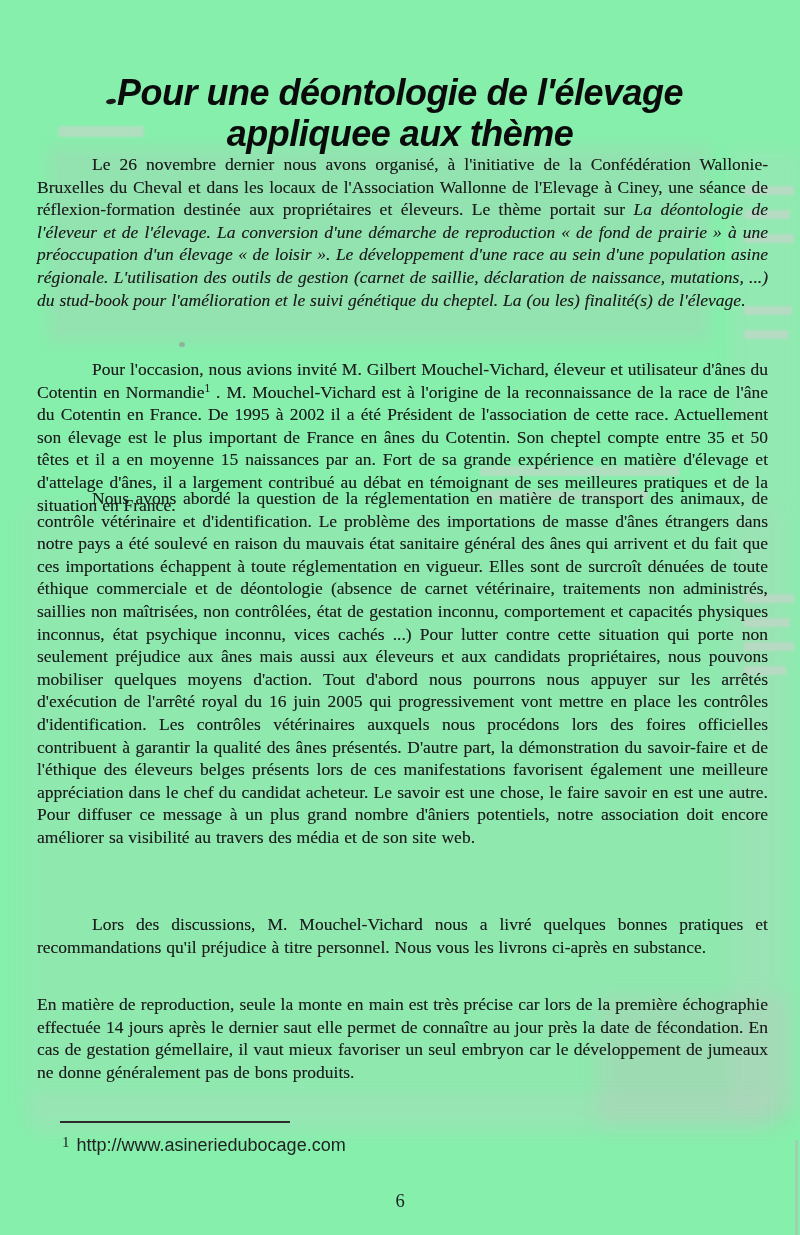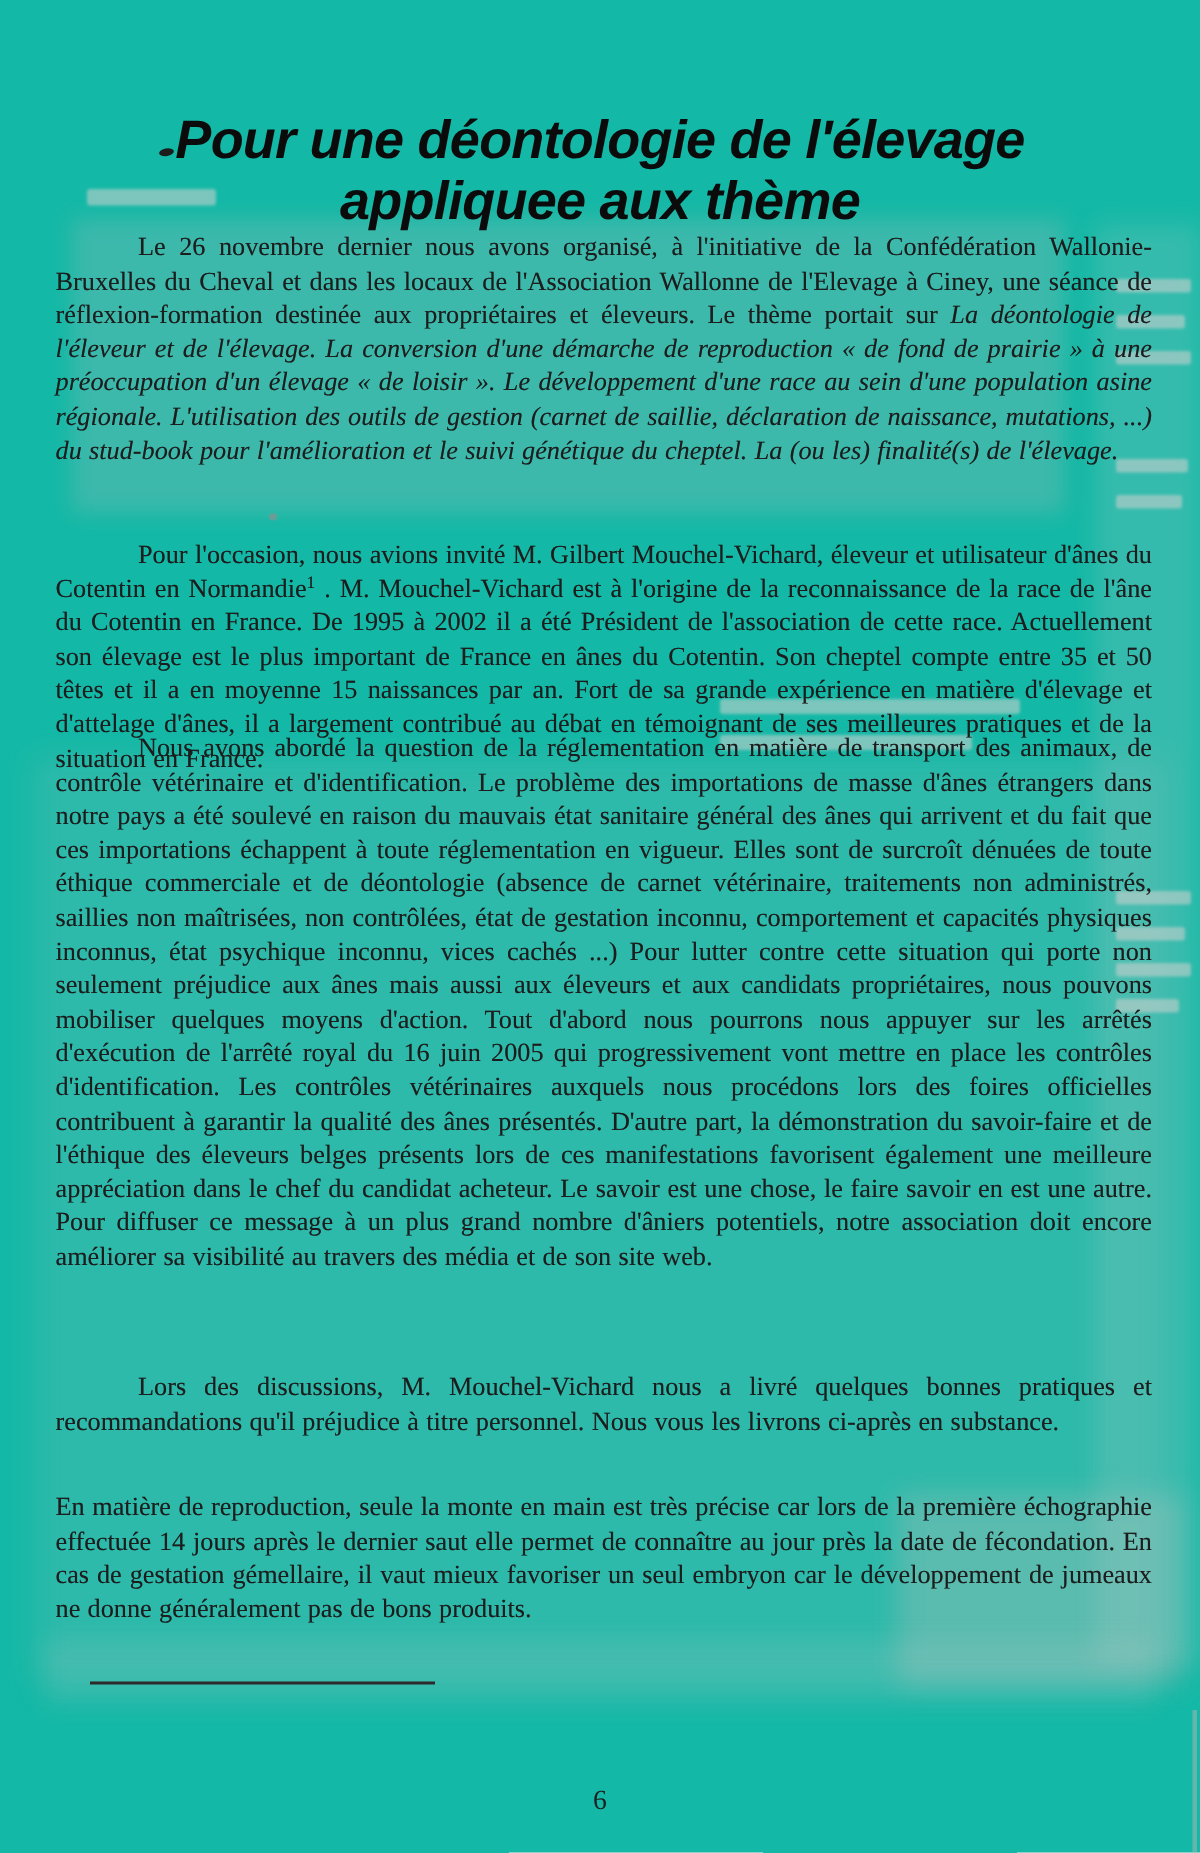--- a/index.html
+++ b/index.html
@@ -1,20 +1,20 @@
 <!DOCTYPE html>
 <html><head>
 <meta charset="utf-8">
 <style>
   html, body { margin: 0; padding: 0; background: #e9e9e7; }
   .page {
     position: relative;
     width: 800px;
     height: 1235px;
-    background: #14b8a6;
+    background: #86efac;
     font-family: "Liberation Serif", serif;
     color: #1d1d1d;
     overflow: hidden;
   }
   
   .shade { position: absolute; pointer-events: none; }
   .shade-p1    { left: 48px;  top: 146px;  width: 662px; height: 196px; background: rgba(190,190,188,0.24); filter: blur(7px); }
   .shade-mid   { left: 22px;  top: 505px;  width: 756px; height: 615px; background: rgba(200,200,198,0.14); filter: blur(10px); }
   .shade-br    { left: 598px; top: 996px;  width: 192px; height: 128px; background: rgba(192,192,190,0.30); filter: blur(9px); }
   .shade-right { left: 730px; top: 150px;  width: 70px;  height: 960px; background: rgba(205,205,203,0.18); filter: blur(8px); }
@@ -102,16 +102,17 @@
 
   <p class="bodytext indent p2"><span>Pour l'occasion, nous avions invité M. Gilbert Mouchel-Vichard, éleveur et utilisateur d'ânes du Cotentin en Normandie</span><sup class="fn-ref">1</sup><span> . M. Mouchel-Vichard est à l'origine de la reconnaissance de la race de l'âne du Cotentin en France. De 1995 à 2002 il a été Président de l'association de cette race. Actuellement son élevage est le plus important de France en ânes du Cotentin. Son cheptel compte entre 35 et 50 têtes et il a en moyenne 15 naissances par an. Fort de sa grande expérience en matière d'élevage et d'attelage d'ânes, il a largement contribué au débat en témoignant de ses meilleures pratiques et de la situation en France.</span></p>
 
   <p class="bodytext indent p3">Nous avons abordé la question de la réglementation en matière de transport des animaux, de contrôle vétérinaire et d'identification. Le problème des importations de masse d'ânes étrangers dans notre pays a été soulevé en raison du mauvais état sanitaire général des ânes qui arrivent et du fait que ces importations échappent à toute réglementation en vigueur. Elles sont de surcroît dénuées de toute éthique commerciale et de déontologie (absence de carnet vétérinaire, traitements non administrés, saillies non maîtrisées, non contrôlées, état de gestation inconnu, comportement et capacités physiques inconnus, état psychique inconnu, vices cachés ...) Pour lutter contre cette situation qui porte non seulement préjudice aux ânes mais aussi aux éleveurs et aux candidats propriétaires, nous pouvons mobiliser quelques moyens d'action. Tout d'abord nous pourrons nous appuyer sur les arrêtés d'exécution de l'arrêté royal du 16 juin 2005 qui progressivement vont mettre en place les contrôles d'identification. Les contrôles vétérinaires auxquels nous procédons lors des foires officielles contribuent à garantir la qualité des ânes présentés. D'autre part, la démonstration du savoir-faire et de l'éthique des éleveurs belges présents lors de ces manifestations favorisent également une meilleure appréciation dans le chef du candidat acheteur. Le savoir est une chose, le faire savoir en est une autre. Pour diffuser ce message à un plus grand nombre d'âniers potentiels, notre association doit encore améliorer sa visibilité au travers des média et de son site web.</p>
 
   <p class="bodytext indent p4">Lors des discussions, M. Mouchel-Vichard nous a livré quelques bonnes pratiques et recommandations qu'il préjudice à titre personnel. Nous vous les livrons ci-après en substance.</p>
 
   <p class="bodytext p5">En matière de reproduction, seule la monte en main est très précise car lors de la première échographie effectuée 14 jours après le dernier saut elle permet de connaître au jour près la date de fécondation. En cas de gestation gémellaire, il vaut mieux favoriser un seul embryon car le développement de jumeaux ne donne généralement pas de bons produits.</p>
 
   <div class="fn-rule"></div>
+  <div class="fn-line"><span class="fn-marker">1</span><span>http://www.asineriedubocage.com</span></div>
 
   <div class="page-number">6</div>
 
 </div>
 
 </body></html>

